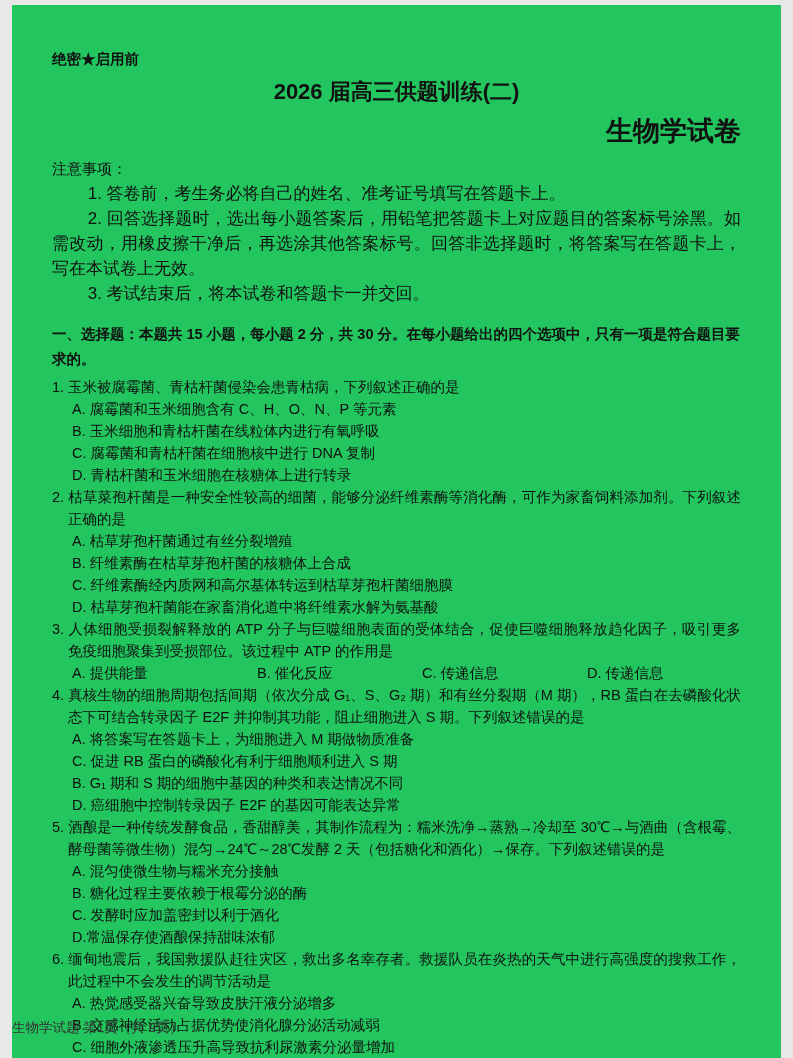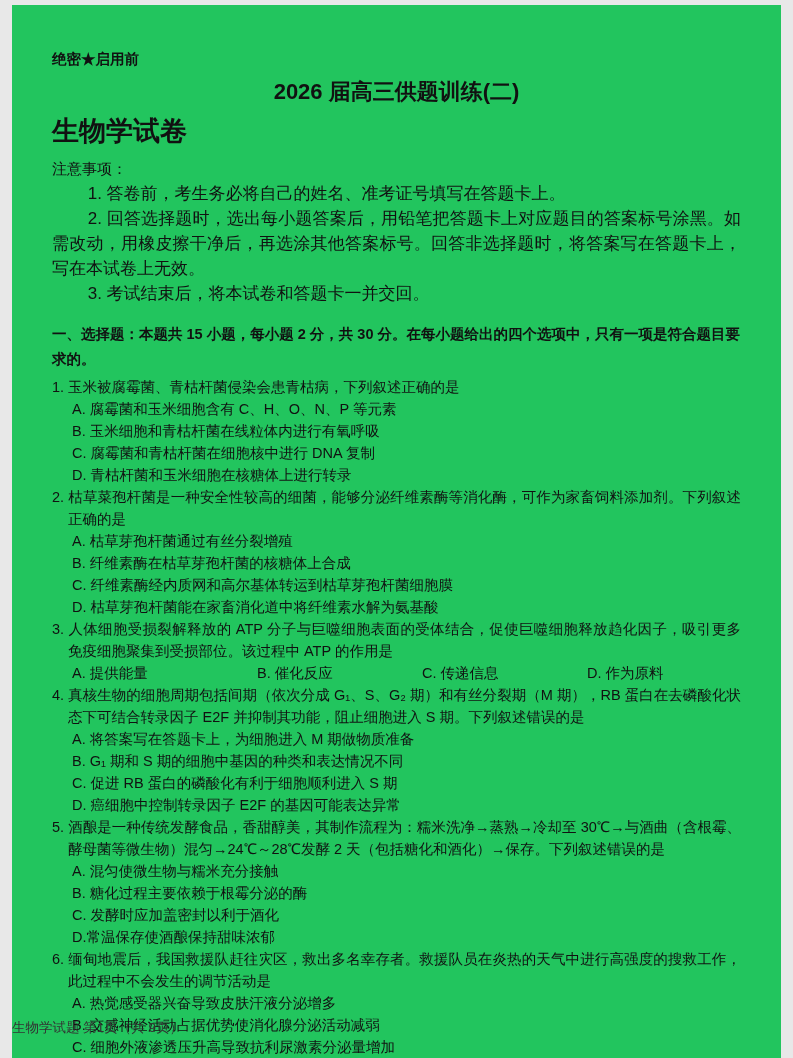--- a/index.html
+++ b/index.html
@@ -28,21 +28,21 @@
   }
   .title {
     margin: 8px 0 0 0;
     text-align: center;
     font-size: 22px;
     font-weight: 700;
     line-height: 30px;
   }
   .subtitle {
     margin: 6px 0 0 0;
-    text-align: left;
+    text-align: right;
     font-size: 27px;
     font-weight: 700;
     line-height: 36px;
   }
   .notices-label {
     margin-top: 8px;
     font-size: 15px;
     font-weight: 400;
     line-height: 24px;
   }
@@ -136,29 +136,29 @@
       <p class="option">C. 纤维素酶经内质网和高尔基体转运到枯草芽孢杆菌细胞膜</p>
       <p class="option">D. 枯草芽孢杆菌能在家畜消化道中将纤维素水解为氨基酸</p>
     </div>
 
     <div class="question">
       <p class="stem">3. 人体细胞受损裂解释放的 ATP 分子与巨噬细胞表面的受体结合，促使巨噬细胞释放趋化因子，吸引更多免疫细胞聚集到受损部位。该过程中 ATP 的作用是</p>
       <div class="options-row">
         <span class="option-cell">A. 提供能量</span>
         <span class="option-cell">B. 催化反应</span>
         <span class="option-cell">C. 传递信息</span>
-        <span class="option-cell">D. 作为原料</span>
+        <span class="option-cell">D. 传递信息</span>
       </div>
     </div>
 
     <div class="question">
       <p class="stem">4. 真核生物的细胞周期包括间期（依次分成 G₁、S、G₂ 期）和有丝分裂期（M 期），RB 蛋白在去磷酸化状态下可结合转录因子 E2F 并抑制其功能，阻止细胞进入 S 期。下列叙述错误的是</p>
       <p class="option">A. 将答案写在答题卡上，为细胞进入 M 期做物质准备</p>
+      <p class="option">C. 促进 RB 蛋白的磷酸化有利于细胞顺利进入 S 期</p>
       <p class="option">B. G₁ 期和 S 期的细胞中基因的种类和表达情况不同</p>
-      <p class="option">C. 促进 RB 蛋白的磷酸化有利于细胞顺利进入 S 期</p>
       <p class="option">D. 癌细胞中控制转录因子 E2F 的基因可能表达异常</p>
     </div>
 
     <div class="question">
       <p class="stem">5. 酒酿是一种传统发酵食品，香甜醇美，其制作流程为：糯米洗净→蒸熟→冷却至 30℃→与酒曲（含根霉、酵母菌等微生物）混匀→24℃～28℃发酵 2 天（包括糖化和酒化）→保存。下列叙述错误的是</p>
       <p class="option">A. 混匀使微生物与糯米充分接触</p>
       <p class="option">B. 糖化过程主要依赖于根霉分泌的酶</p>
       <p class="option">C. 发酵时应加盖密封以利于酒化</p>
       <p class="option">D.常温保存使酒酿保持甜味浓郁</p>
     </div>

